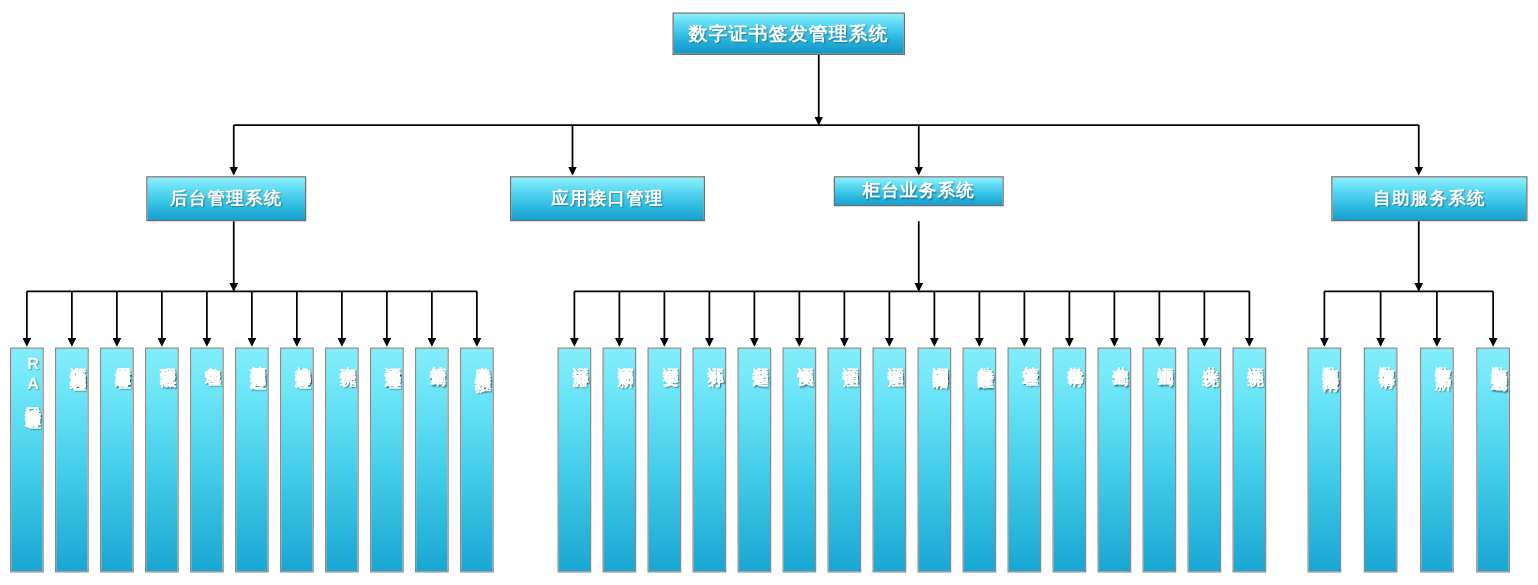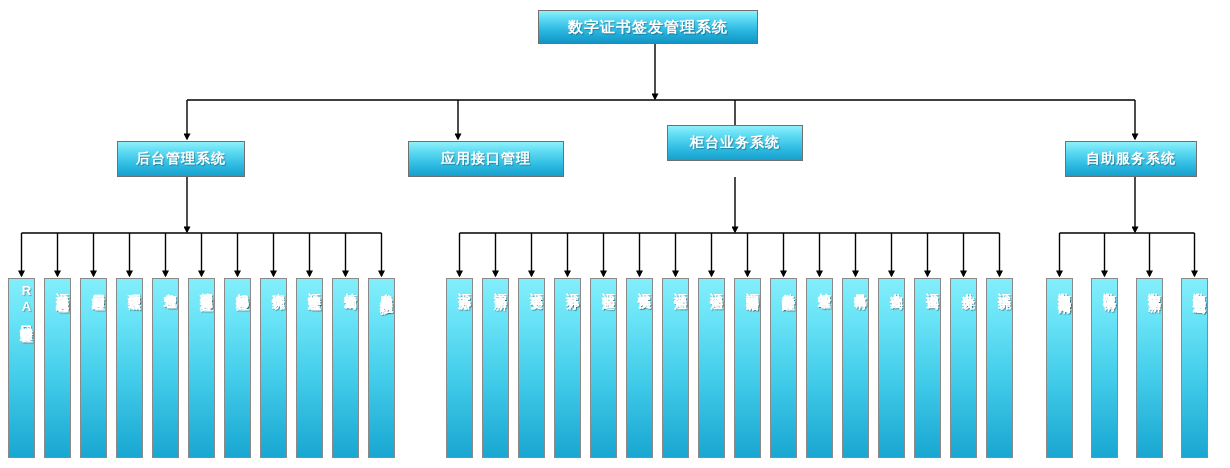--- a/index.html
+++ b/index.html
@@ -123,33 +123,33 @@
         <path d="M 1135 177 L 1135 232" marker-end="url(#arrow)"></path>
         <path d="M 1059.5 233 L 1194.5 233"></path>
         <path d="M 1059.5 233 L 1059.5 276" marker-end="url(#arrow)"></path>
         <path d="M 1104.5 233 L 1104.5 276" marker-end="url(#arrow)"></path>
         <path d="M 1149.5 233 L 1149.5 276" marker-end="url(#arrow)"></path>
         <path d="M 1194.5 233 L 1194.5 276" marker-end="url(#arrow)"></path>
       </g>
   </svg>
 
   <div id="nodes-layer">
-      <div class="node root" style="left: 538px; top: 10px; width: 220px; height: 34px;">
+      <div class="node root" style="left: 538px; top: 10px; width: 186px; height: 34px;">
         <span class="node-label">数字证书签发管理系统</span>
       </div>
       <div class="node lvl2" style="left: 117px; top: 141px; width: 128px; height: 36px;">
         <span class="node-label">后台管理系统</span>
       </div>
       <div class="node lvl2" style="left: 408px; top: 141px; width: 156px; height: 36px;">
         <span class="node-label">应用接口管理</span>
       </div>
-      <div class="node lvl2" style="left: 667px; top: 125px; width: 136px; height: 36px;">
+      <div class="node lvl2" style="left: 667px; top: 141px; width: 136px; height: 24px;">
         <span class="node-label">柜台业务系统</span>
       </div>
-      <div class="node lvl2" style="left: 1065px; top: 141px; width: 132px; height: 36px;">
+      <div class="node lvl2" style="left: 1065px; top: 141px; width: 157px; height: 36px;">
         <span class="node-label">自助服务系统</span>
       </div>
       <div class="node leaf" style="left: 8px; top: 278px; width: 27px; height: 180px;">
         <span class="leaf-label">RA接口参数管理</span>
       </div>
       <div class="node leaf" style="left: 44px; top: 278px; width: 27px; height: 180px;">
         <span class="leaf-label">证书颁发机构管理</span>
       </div>
       <div class="node leaf" style="left: 80px; top: 278px; width: 27px; height: 180px;">
         <span class="leaf-label">应用对象管理</span>

